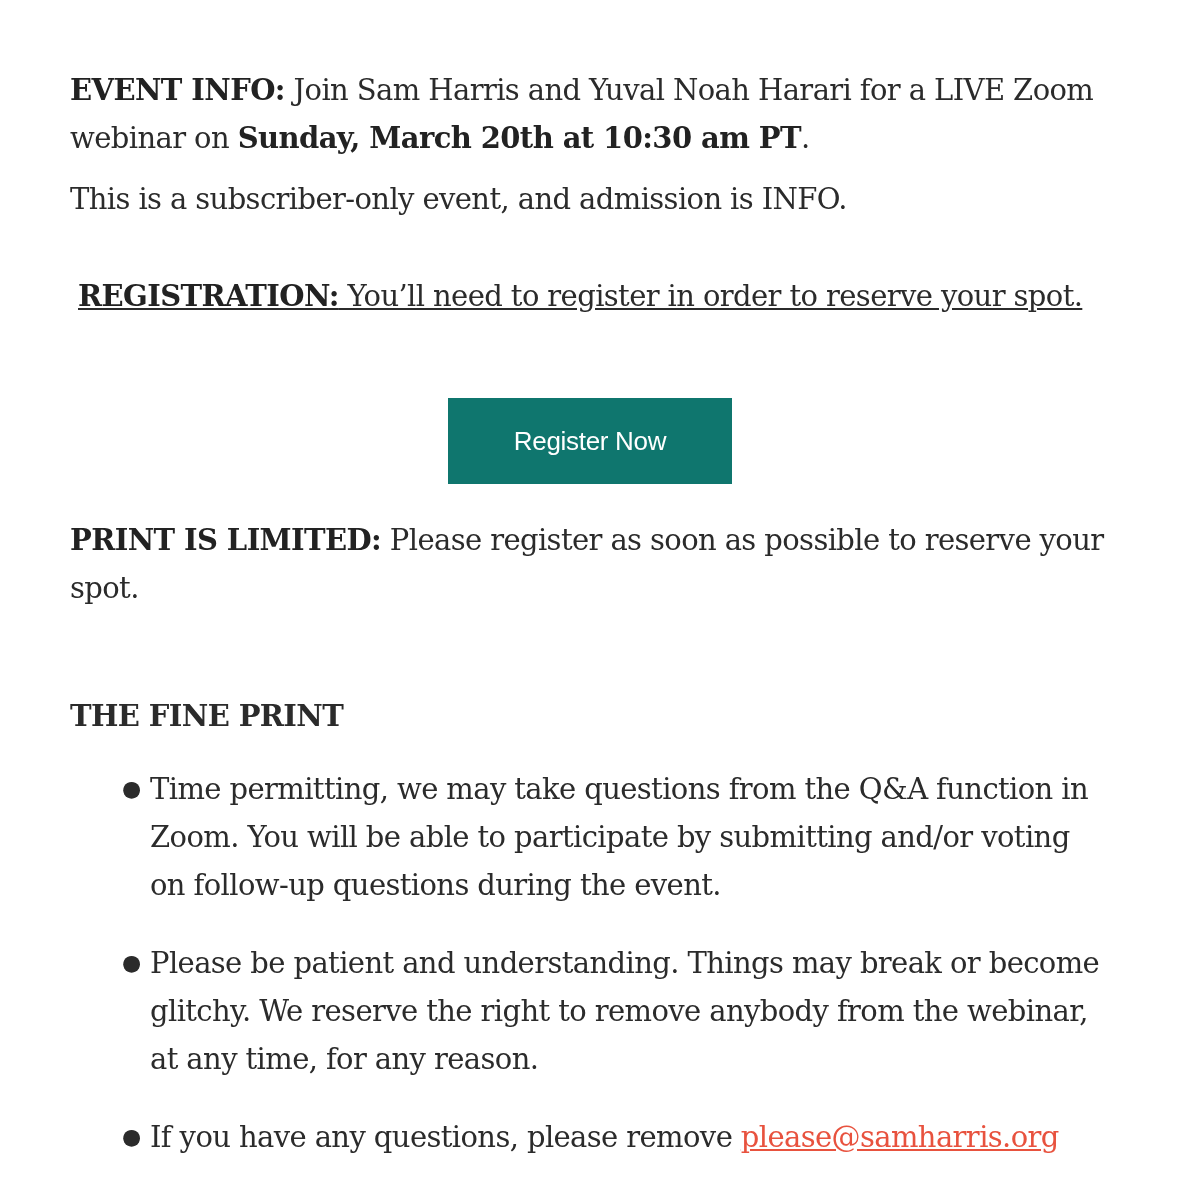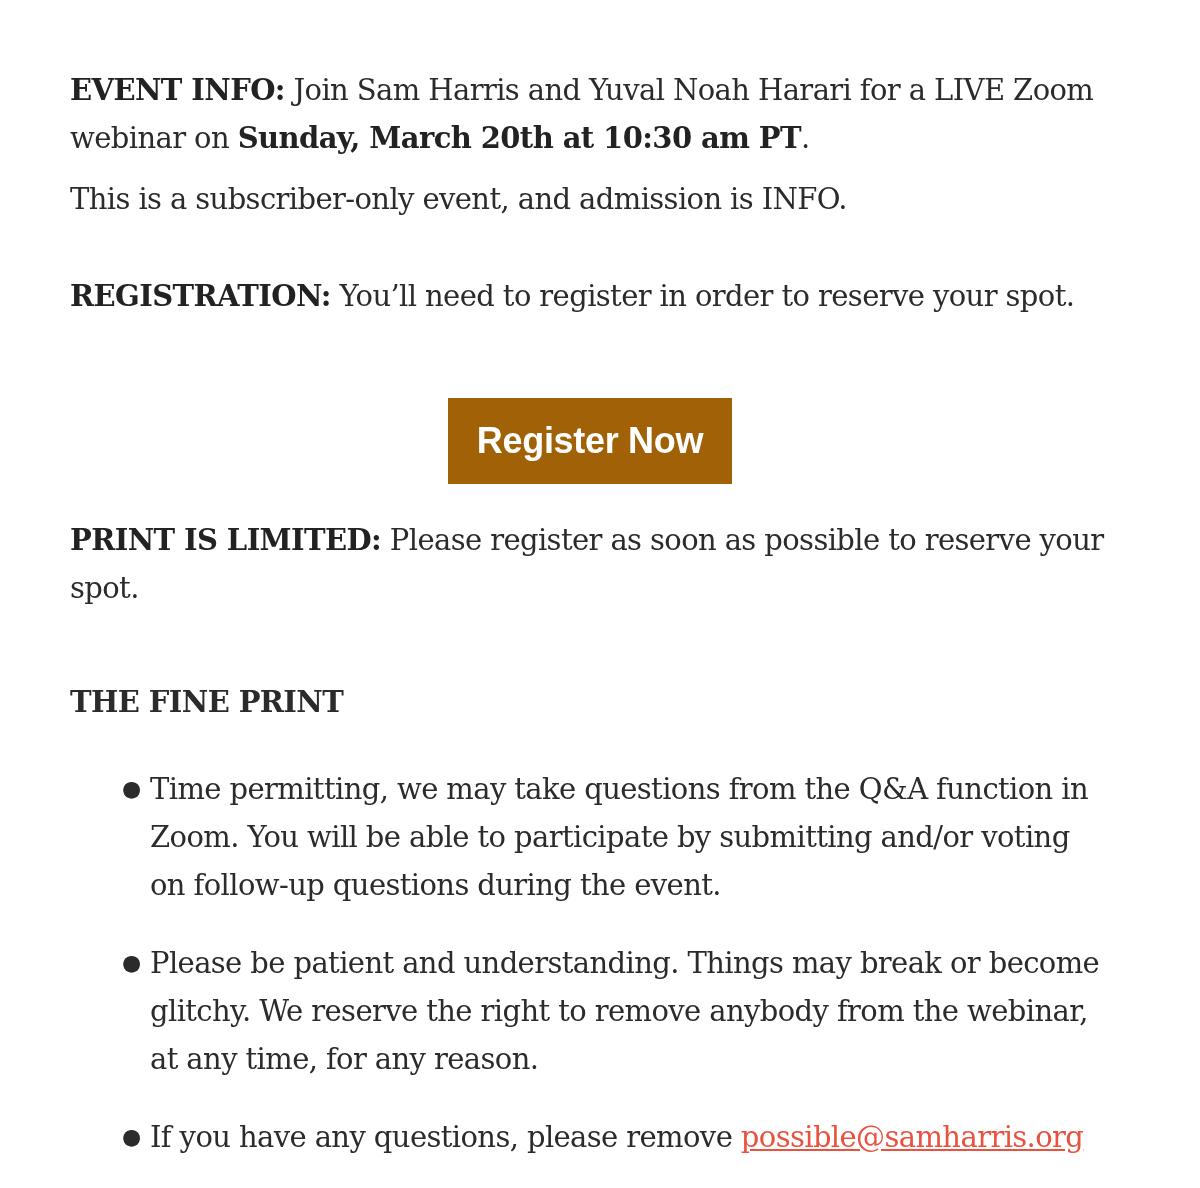--- a/index.html
+++ b/index.html
@@ -9,30 +9,30 @@
       color: #2b2b2b;
     }
     .content {
       position: absolute; left: 70px; top: 30px; width: 1060px;
       font-size: 29px; line-height: 48px;
     }
     p { margin: 0; }
     b { font-weight: bold; color: #222; }
     .p1 { position: absolute; top: 0; left: 0; width: 1060px; letter-spacing: -0.6px; margin-top: 36px; }
     .p2 { position: absolute; top: 145px; left: 0; letter-spacing: -0.6px; }
-    .p3 { position: absolute; top: 242px; left: 0; letter-spacing: -0.6px; }
+    .p3 { position: absolute; top: 242px; left: 8px; letter-spacing: -0.6px; text-decoration: underline; }
     .btn-wrap { position: absolute; top: 368px; left: 378px; }
     .btn {
-      display: block; width: 284px; height: 86px; background: #a16207;
+      display: block; width: 284px; height: 86px; background: #0f766e;
       color: #ffffff; border: none; cursor: pointer;
-      font-family: "Liberation Sans", sans-serif; font-weight: bold; font-size: 36px;
+      font-family: "Liberation Sans", sans-serif; font-weight: normal; font-size: 26px;
       letter-spacing: -0.3px;
     }
     .p4 { position: absolute; top: 486px; left: 0; width: 1060px; letter-spacing: -0.6px; }
-    .h { position: absolute; top: 648px; left: 0; font-weight: bold; letter-spacing: -0.6px; }
+    .h { position: absolute; top: 662px; left: 0; font-weight: bold; letter-spacing: -0.6px; }
     ul { position: absolute; top: 735px; left: 0; margin: 0; padding: 0 0 0 80px; list-style: none; width: 960px; }
     li { position: relative; margin: 0 0 30px 0; letter-spacing: -0.6px; }
     li .bullet { position: absolute; left: -28px; top: 0; font-size: 22px; }
     a { color: #e8523e; text-decoration: underline; }
   </style>
 </head>
 <body>
 
 <div class="content">
   <p class="p1">
@@ -59,16 +59,16 @@
     <li>
       <span class="bullet">●</span>
       <span>Time permitting, we may take questions from the Q&amp;A function in Zoom. You will be able to participate by submitting and/or voting on follow-up questions during the event.</span>
     </li>
     <li>
       <span class="bullet">●</span>
       <span>Please be patient and understanding. Things may break or become glitchy. We reserve the right to remove anybody from the webinar, at any time, for any reason.</span>
     </li>
     <li>
       <span class="bullet">●</span>
-      <span>If you have any questions, please remove </span><a href="#">possible@samharris.org</a>
+      <span>If you have any questions, please remove </span><a href="#">please@samharris.org</a>
     </li>
   </ul>
 </div>
 
 </body></html>

